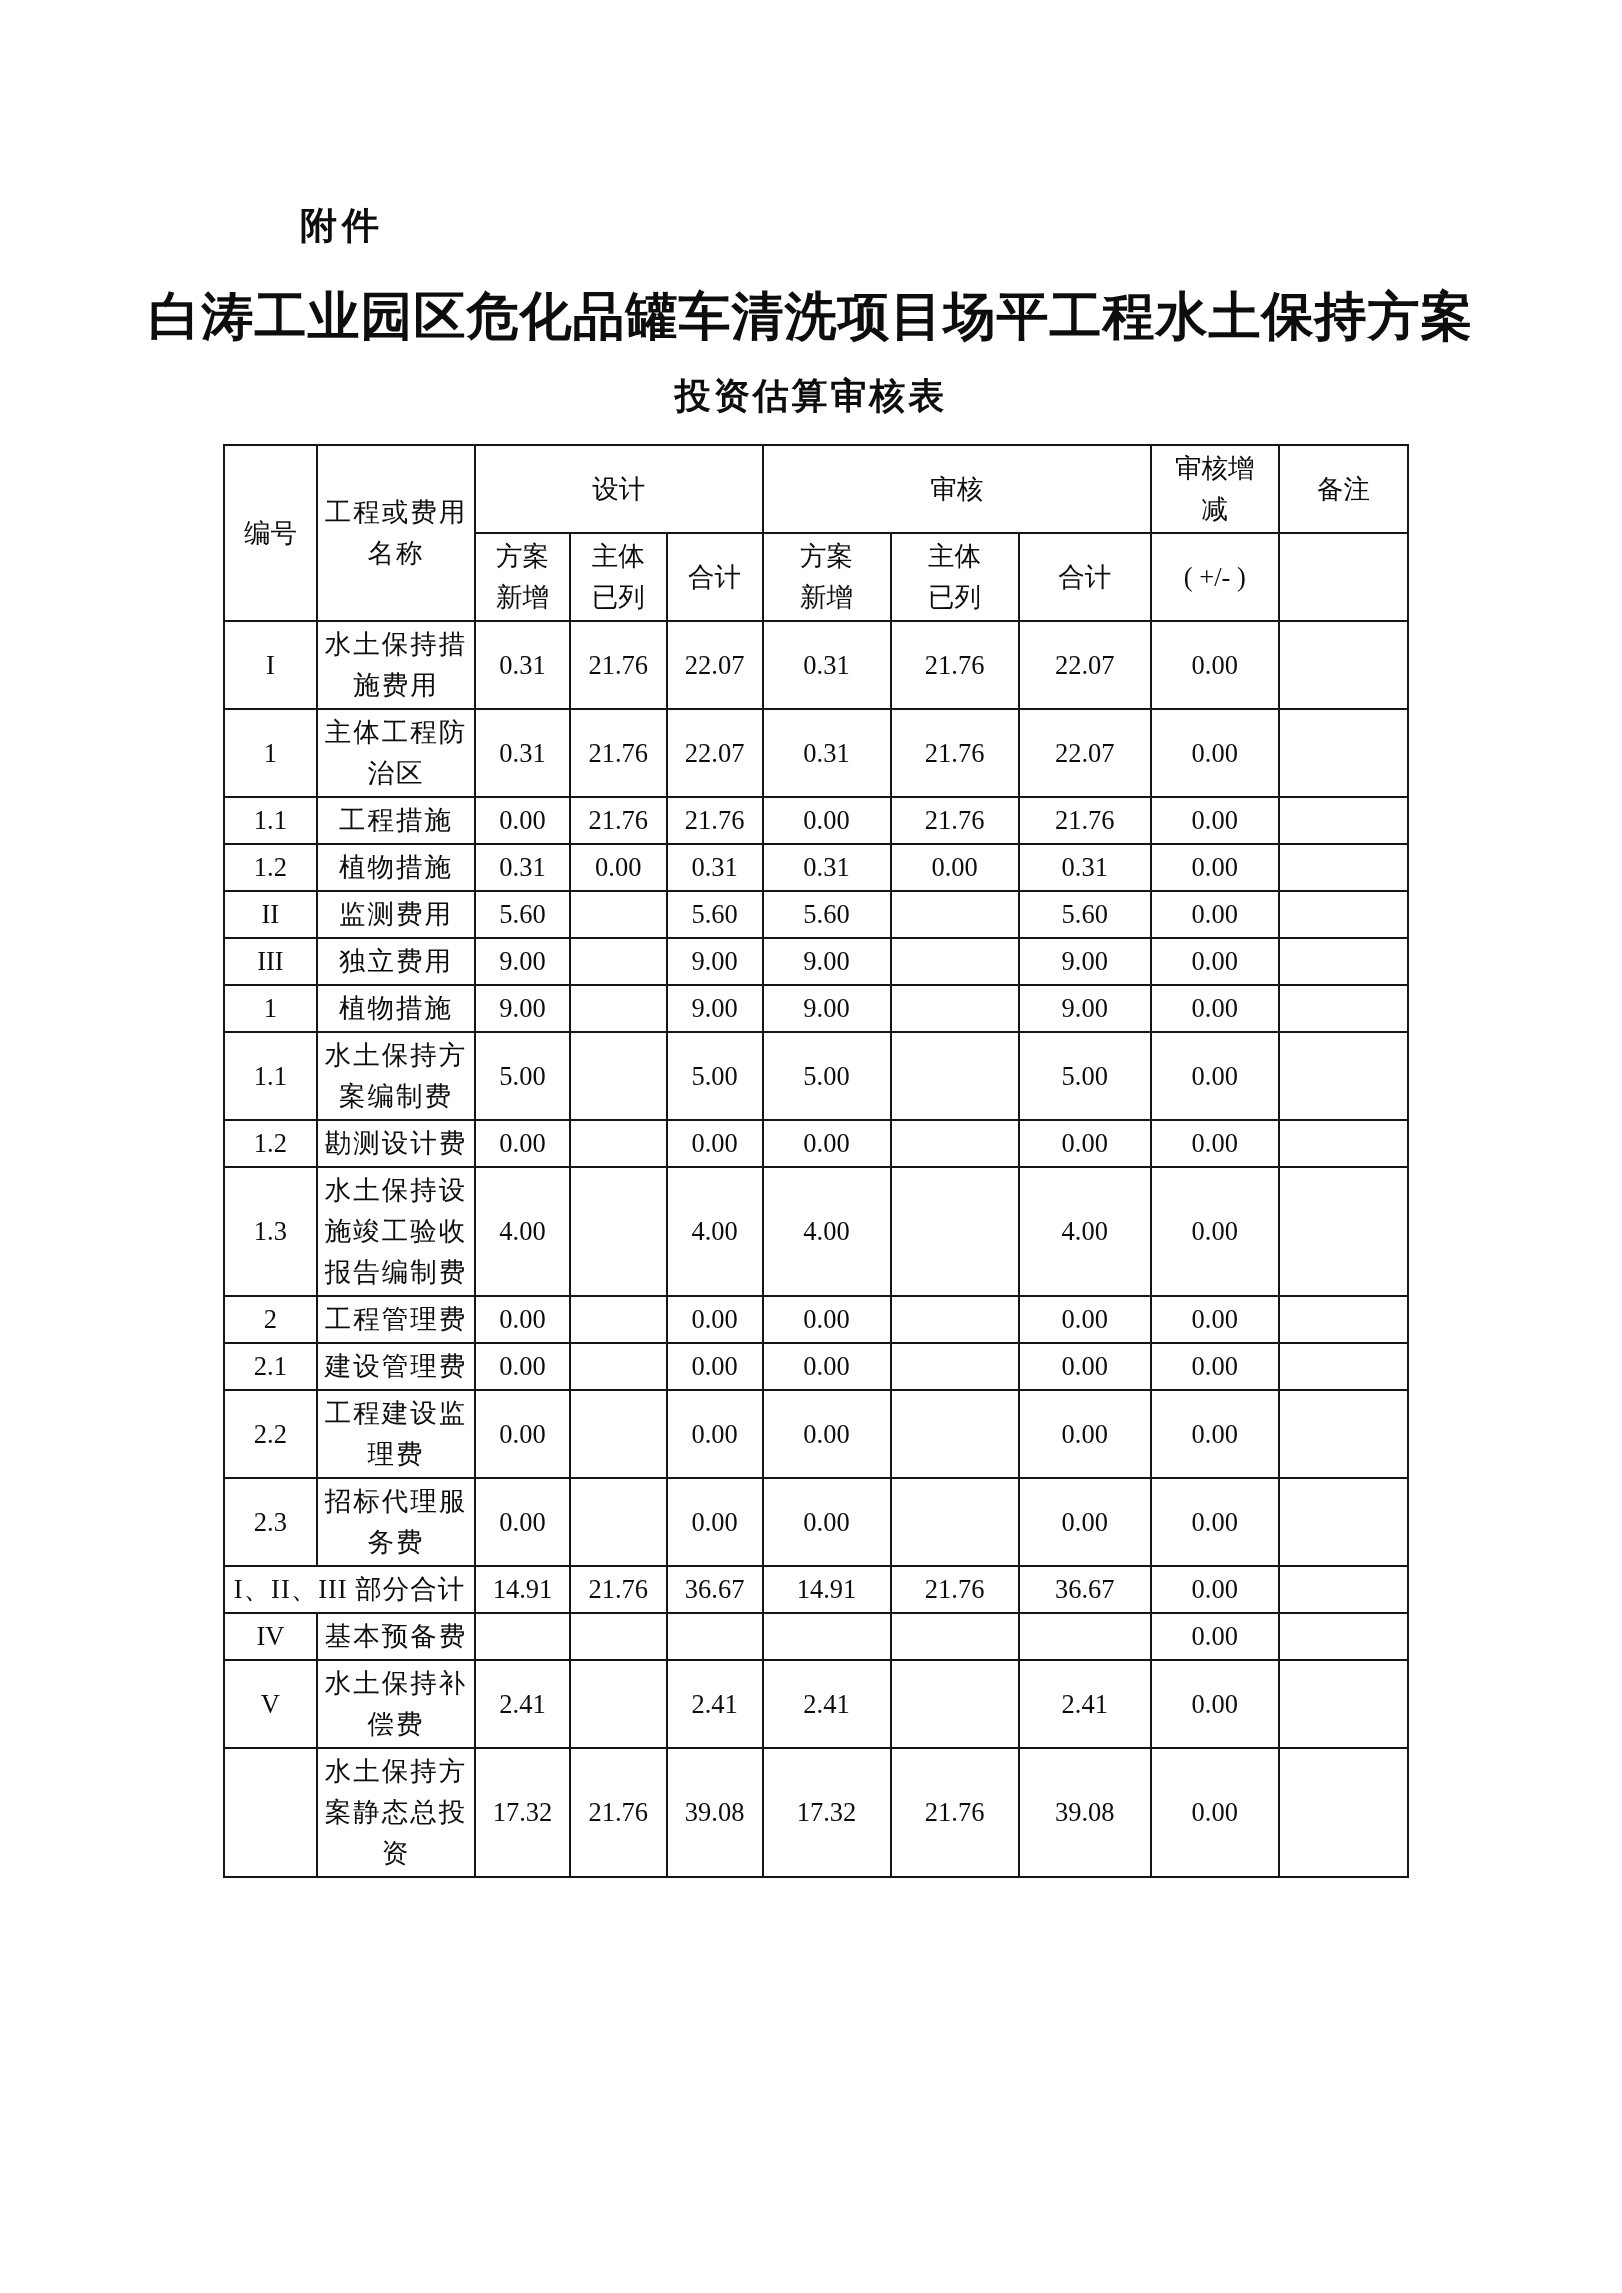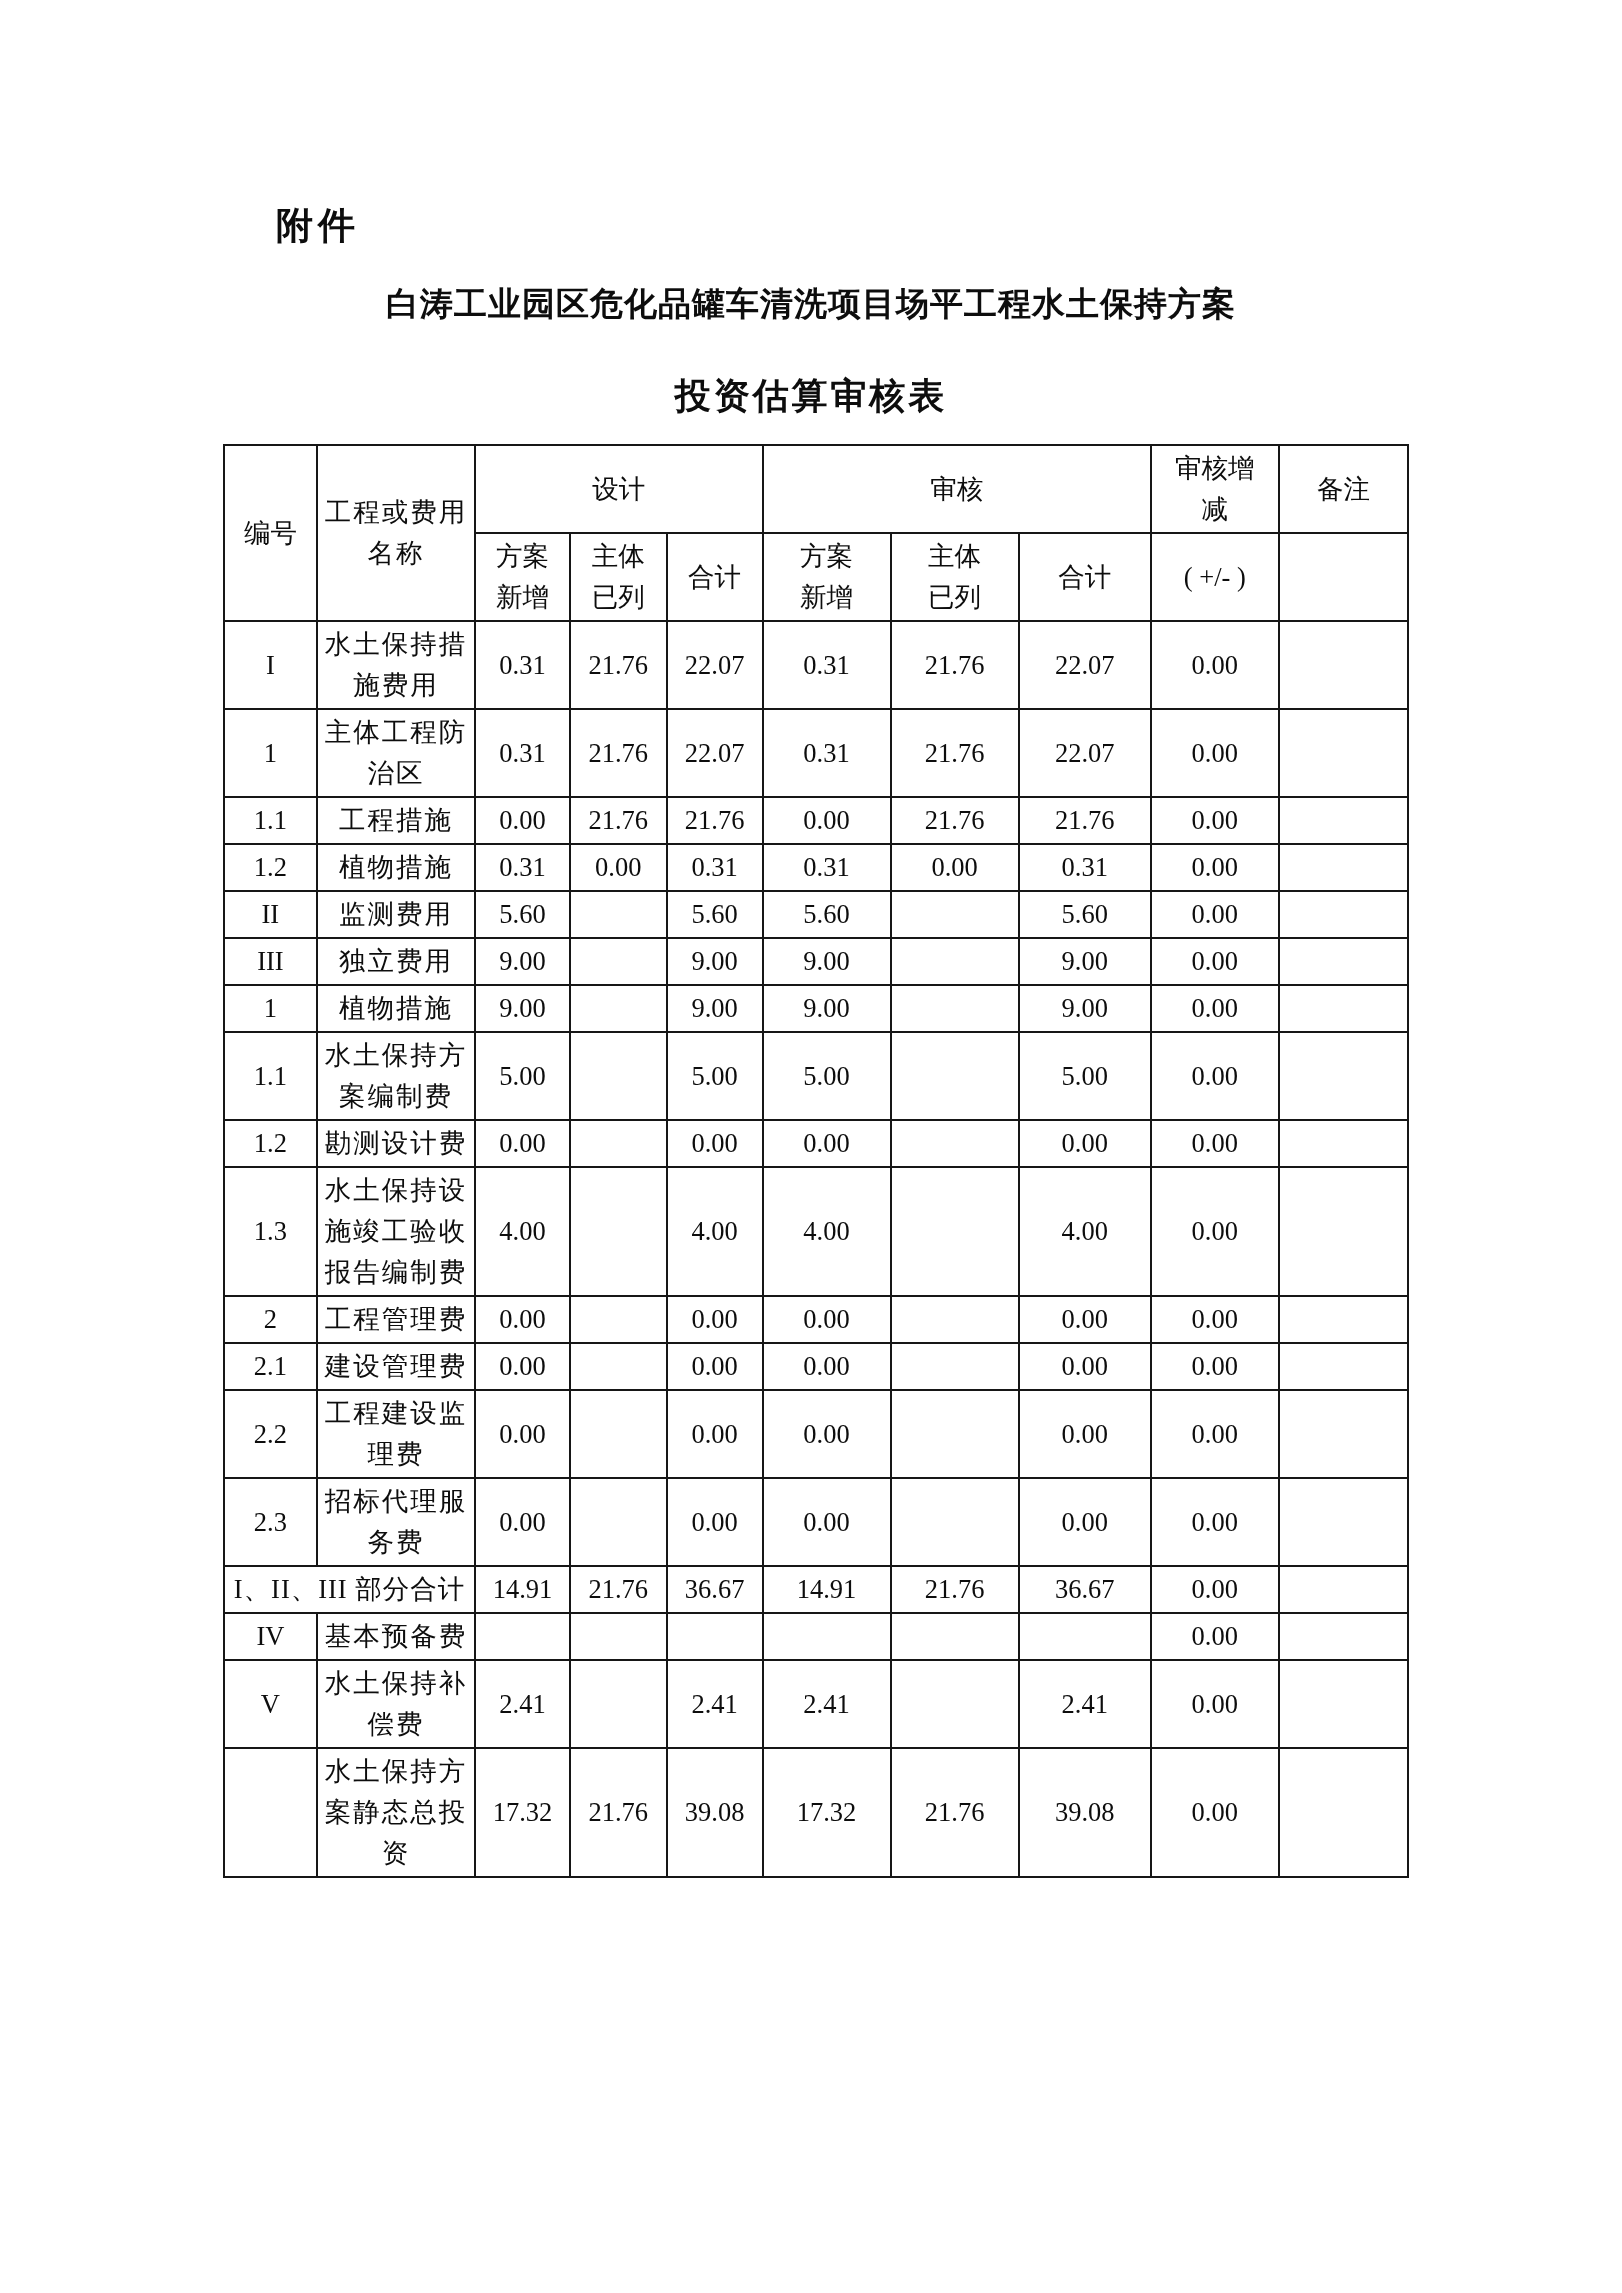--- a/index.html
+++ b/index.html
@@ -2,26 +2,26 @@
 <html><head>
 <meta charset="utf-8">
 <style>
   html,body{margin:0;padding:0;}
   body{
     width:1622px;height:2294px;background:#ffffff;color:#0d0d0d;
     font-family:"Liberation Serif","DejaVu Serif",serif;
     position:relative;overflow:hidden;
   }
   .attachment{
-    position:absolute;left:276px;top:201px;
+    position:absolute;left:300px;top:201px;
     font-size:37px;font-weight:bold;letter-spacing:4.9px;
   }
   .title1{
     position:absolute;left:0;top:282px;width:100%;text-align:center;
-    font-size:33px;font-weight:bold;letter-spacing:1px;
+    font-size:52px;font-weight:bold;letter-spacing:1px;
   }
   .title2{
     position:absolute;left:0;top:372px;width:100%;text-align:center;
     font-size:36px;font-weight:bold;letter-spacing:2.9px;
   }
   table.audit{
     position:absolute;left:223px;top:444px;width:1186px;
     border-collapse:collapse;table-layout:fixed;
   }
   table.audit td{

